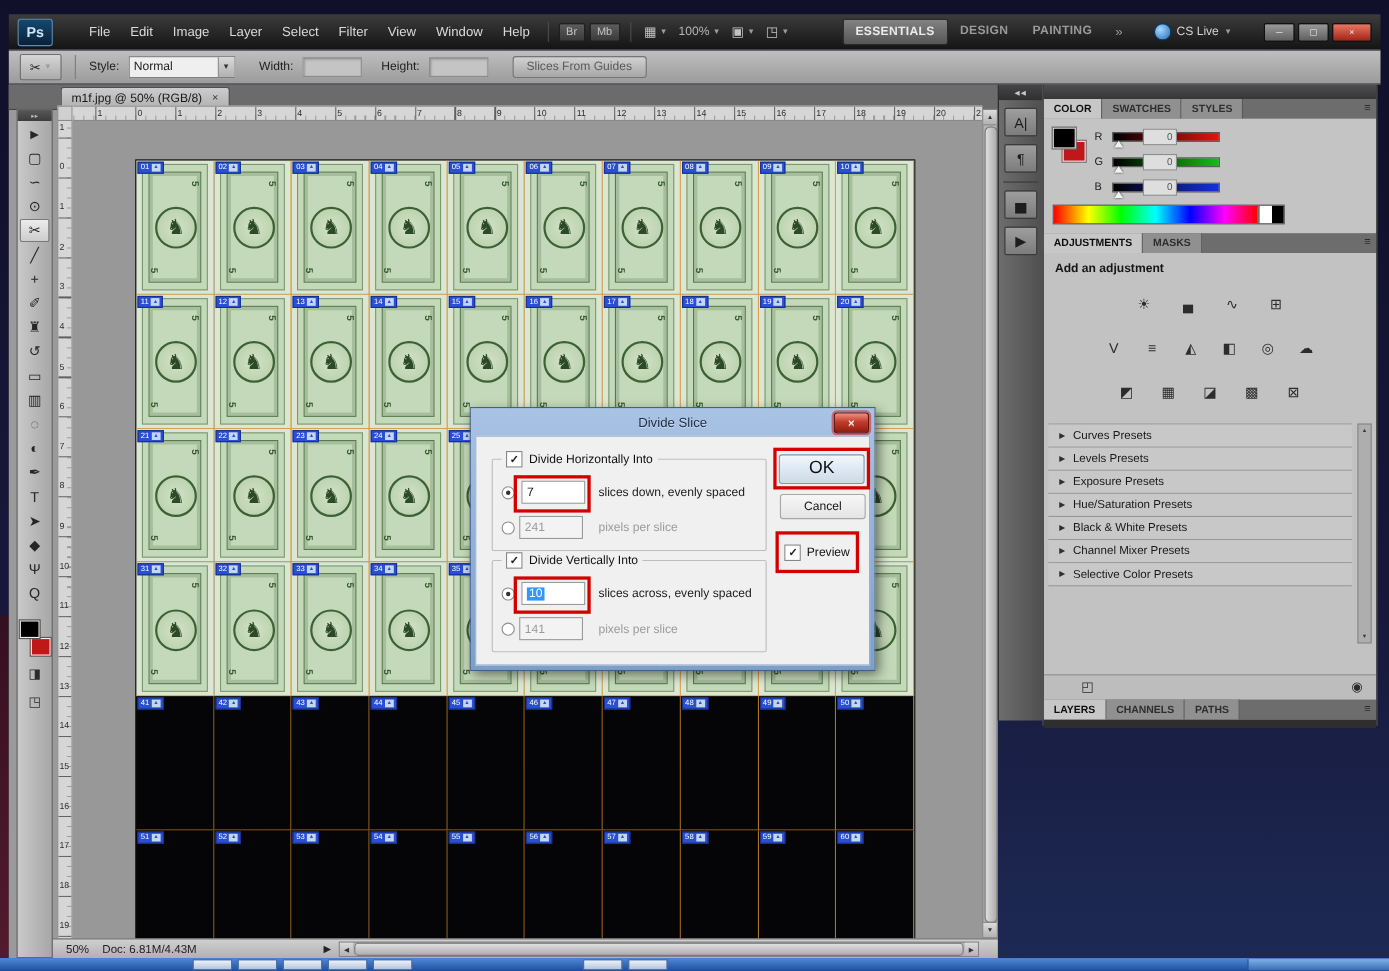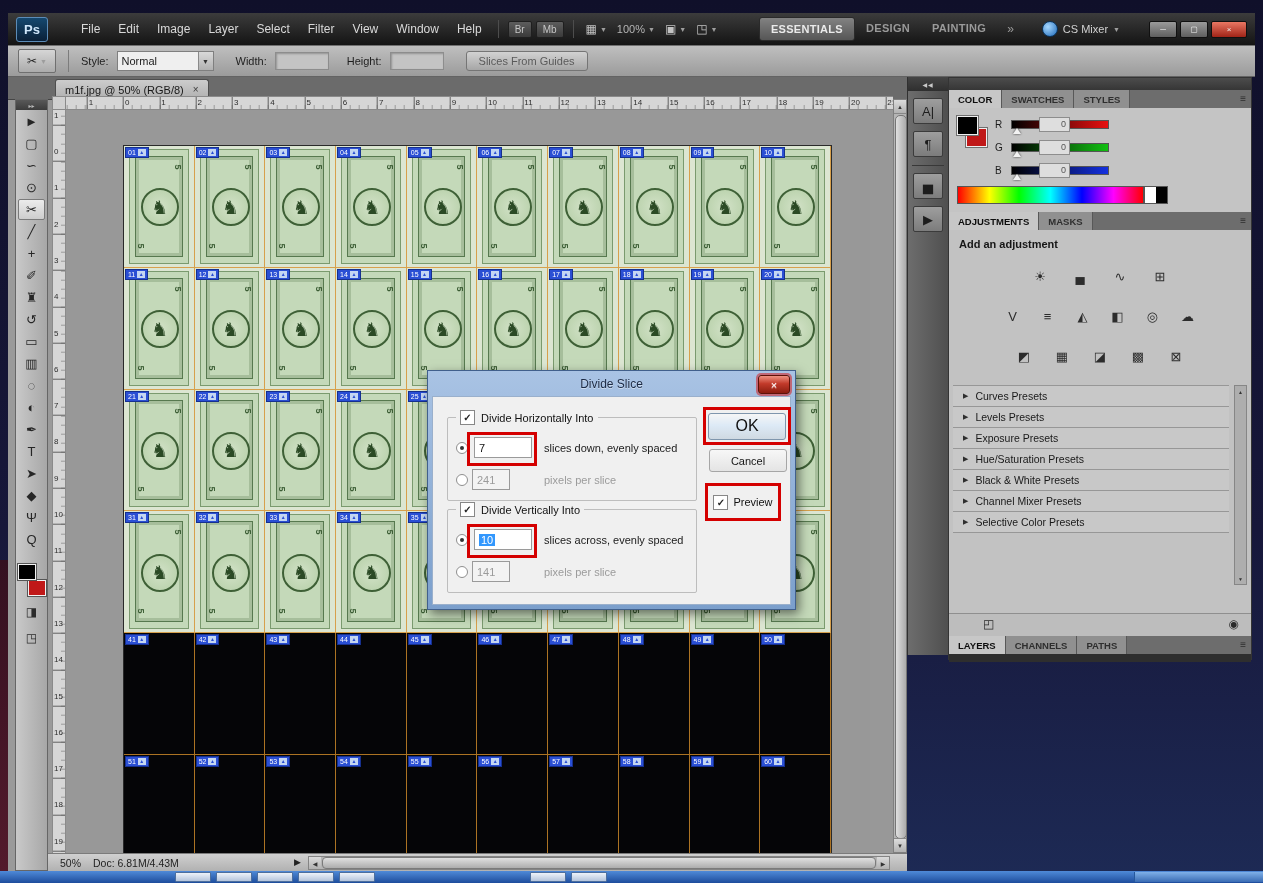--- a/index.html
+++ b/index.html
@@ -139,21 +139,21 @@
   #dialog{left:427px;top:370px;width:367px;height:238px;background:linear-gradient(#a9c3e4,#7b9fcc);border:1px solid #41608c;box-shadow:3px 4px 10px rgba(0,0,0,.5);z-index:40;}
   #dlg-title{height:25px;position:relative;display:flex;align-items:center;justify-content:center;font-size:12px;color:#1c2a44;text-shadow:0 1px 0 rgba(255,255,255,.45);}
   #dlg-close{position:absolute;right:5px;top:4px;width:30px;height:17px;background:linear-gradient(#ef9181,#c23a2a 45%,#8c1e10);border:1px solid #5f1208;border-radius:3px;color:#fff;font-size:11px;display:flex;align-items:center;justify-content:center;box-shadow:0 0 0 2px rgba(214,30,30,.55);}
   #dlg-body{position:absolute;left:4px;right:4px;top:25px;bottom:4px;background:#f0f0f0;border:1px solid #9ab0cc;box-sizing:border-box;}
   .grp{position:absolute;left:14px;width:248px;height:82px;border:1px solid #bdbdbd;border-radius:2px;}
   #grp-h{top:20px;} #grp-v{top:112px;}
   .grp-cap{position:absolute;top:-8px;left:8px;background:#f0f0f0;padding:0 4px;display:flex;align-items:center;gap:6px;font-size:11px;color:#101010;}
   .cbx{width:13px;height:13px;background:#fff;border:1px solid #878787;display:flex;align-items:center;justify-content:center;font-size:10px;font-weight:bold;color:#222;}
   .radio{position:absolute;width:12px;height:12px;border:1px solid #8f8f8f;border-radius:50%;background:#fff;box-sizing:border-box;}
   .radio .dot{width:4px;height:4px;border-radius:50%;background:#333;margin:3px;}
-  .fld{position:absolute;width:38px;height:21px;background:#fff;border:1px solid #9a9a9a;box-sizing:border-box;font-size:11px;color:#111;display:flex;align-items:center;padding-left:4px;}
+  .fld{position:absolute;width:58px;height:21px;background:#fff;border:1px solid #9a9a9a;box-sizing:border-box;font-size:11px;color:#111;display:flex;align-items:center;padding-left:4px;}
   .fld.dis{background:#f3f3f3;color:#9b9b9b;}
   .sel-text{background:#3297fd;color:#fff;padding:0 2px;}
   .grp-label{position:absolute;font-size:11px;color:#1b1b1b;white-space:nowrap;}
   .grp-label.dis{color:#9b9b9b;}
   .red-ann{position:absolute;border:3px solid #d40000;box-sizing:border-box;}
   #ann-h{left:19px;top:14px;width:70px;height:34px;padding:2px 0 0 4px;}
   #ann-v{left:19px;top:14px;width:70px;height:34px;padding:2px 0 0 4px;}
   #ann-ok{left:270px;top:10px;width:88px;height:38px;display:flex;align-items:center;justify-content:center;}
   #ann-prev{left:272px;top:86px;width:76px;height:38px;display:flex;align-items:center;justify-content:center;gap:5px;}
   .btn{width:76px;height:25px;background:linear-gradient(#f6f6f6,#ddeaf6 45%,#cfd9e2);border:1px solid #7f96ad;border-radius:3px;font-size:16px;color:#0f0f0f;display:flex;align-items:center;justify-content:center;}
@@ -202,21 +202,21 @@
   </div>
   <div id="mb-right">
     <div style="display:flex">
         <div class="ws-btn active">ESSENTIALS</div>
         <div class="ws-btn">DESIGN</div>
         <div class="ws-btn">PAINTING</div>
       </div>
     <div id="ws-overflow">»</div>
     <div id="cs-live">
       <span class="cs-live-icon"></span>
-      <span>CS Mixer</span>
+      <span>CS Live</span>
       <span class="tb-caret">▼</span>
     </div>
     <div class="win-btn">
         <span>─</span>
       </div>
     <div class="win-btn">
         <span>▢</span>
       </div>
     <div class="win-btn close">
         <span>×</span>

